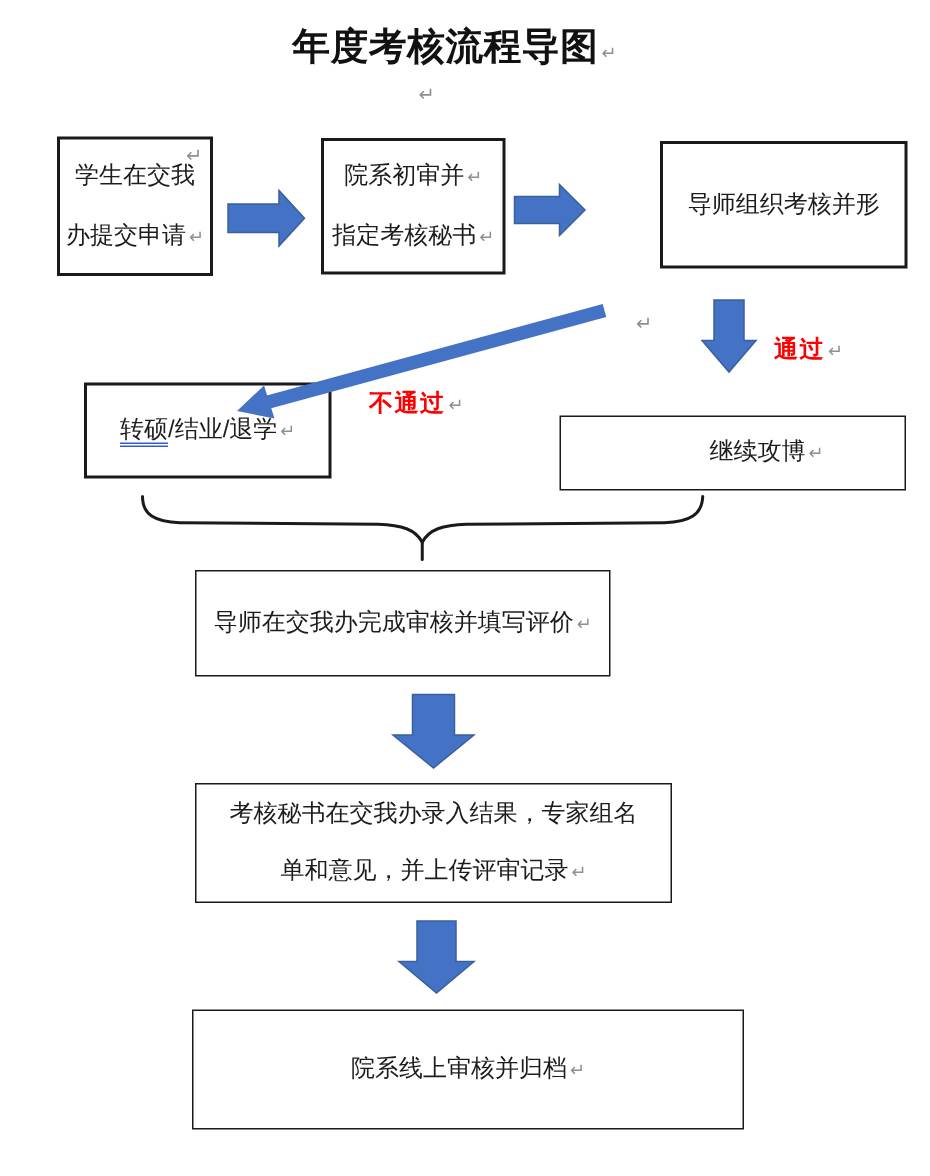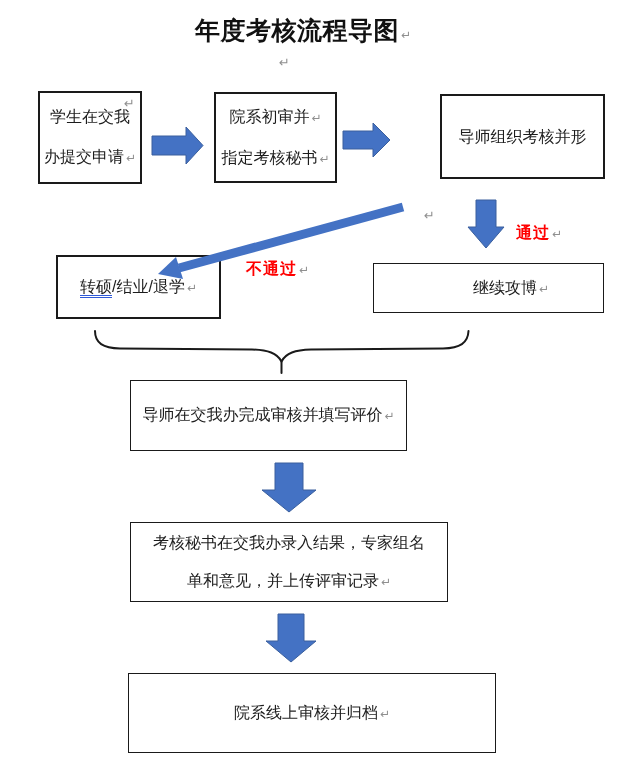--- a/index.html
+++ b/index.html
@@ -52,21 +52,21 @@
   </div>
 
   <div class="fbox" style="left:402px;top:94px;width:165px;height:85px;margin-left:38px;">
     <div class="line">导师组织考核并形</div>
   </div>
 
   <div class="fbox" style="left:19px;top:255px;width:165px;height:64px;margin-left:37px;">
     <div class="line"><span class="u-blue">转硕</span><span>/结业/退学</span><span class="pilcrow">↵</span></div>
   </div>
 
-  <div class="fbox thin" style="left:373px;top:263px;width:231px;height:50px;padding-left:45px;">
+  <div class="fbox thin" style="left:373px;top:277px;width:231px;height:50px;padding-left:45px;">
     <div class="line"><span>继续攻博</span><span class="pilcrow">↵</span></div>
   </div>
 
   <div class="red-label" style="left:516px;top:223px;">
     <span>通过</span><span class="pilcrow">↵</span>
   </div>
   <div class="red-label" style="left:246px;top:259px;">
     <span>不通过</span><span class="pilcrow">↵</span>
   </div>
 

